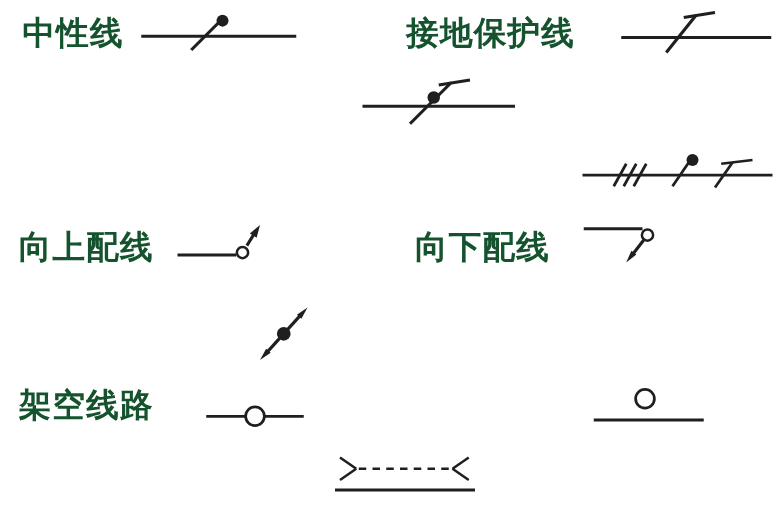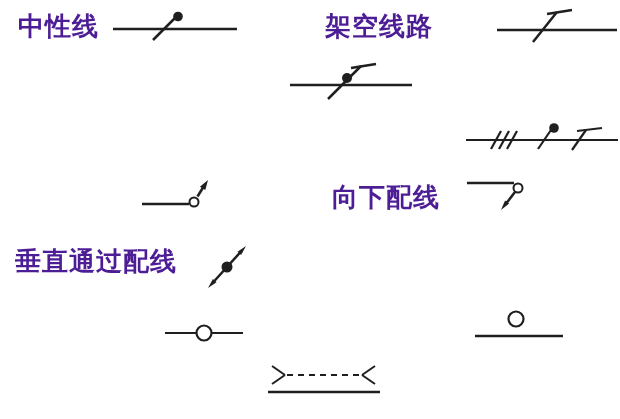--- a/index.html
+++ b/index.html
@@ -1,19 +1,19 @@
 <!DOCTYPE html>
 <html><head>
 <meta charset="utf-8">
 <style>
   html,body{margin:0;padding:0;background:#e8e8e8;}
   .canvas{
     position:relative;width:620px;height:419px;background:#ffffff;
     font-family:"Liberation Sans","DejaVu Sans",sans-serif;
-    color:#4c1d95;overflow:hidden;margin:0 auto;
+    color:#14532d;overflow:hidden;margin:0 auto;
   }
   .lbl{
     position:absolute;font-size:26px;font-weight:bold;line-height:1;
     letter-spacing:1px;white-space:nowrap;
   }
   .sym{position:absolute;}
   .sym svg{display:block;overflow:visible;}
   .stroke{stroke:#1f1f1f;fill:none;}
   .fill{fill:#1f1f1f;stroke:none;}
   .open{fill:#ffffff;stroke:#1f1f1f;}
@@ -25,21 +25,21 @@
 
   <div class="lbl" style="left:18px;top:13px">中性线</div>
   <div class="sym" style="left:113px;top:10px">
     <svg width="124" height="36" viewBox="0 0 124 36">
       <line class="stroke" stroke-width="2.5" x1="0" y1="19" x2="124" y2="19"></line>
       <line class="stroke" stroke-width="2.5" x1="40" y1="30" x2="62" y2="8"></line>
       <circle class="fill" cx="65" cy="6.5" r="4.8"></circle>
     </svg>
   </div>
 
-  <div class="lbl" style="left:325px;top:13px">架空线路</div>
+  <div class="lbl" style="left:325px;top:13px">接地保护线</div>
   <div class="sym" style="left:497px;top:6px">
     <svg width="120" height="40" viewBox="0 0 120 40">
       <line class="stroke" stroke-width="2.5" x1="0" y1="24" x2="120" y2="24"></line>
       <line class="stroke" stroke-width="2.5" x1="36" y1="36" x2="60" y2="6"></line>
       <line class="stroke" stroke-width="2.5" x1="50" y1="8" x2="75" y2="4"></line>
     </svg>
   </div>
 
   <div class="sym" style="left:290px;top:62px">
     <svg width="122" height="42" viewBox="0 0 122 42">
@@ -58,49 +58,50 @@
         <line class="stroke" stroke-width="2.2" x1="33" y1="29" x2="43" y2="11"></line>
         <line class="stroke" stroke-width="2.2" x1="41" y1="29" x2="51" y2="11"></line>
       </g>
       <line class="stroke" stroke-width="2.2" x1="72" y1="29" x2="85" y2="10"></line>
       <circle class="fill" cx="88" cy="8" r="4.8"></circle>
       <line class="stroke" stroke-width="2.2" x1="106" y1="30" x2="120" y2="10"></line>
       <line class="stroke" stroke-width="2.2" x1="111" y1="11" x2="136" y2="8"></line>
     </svg>
   </div>
 
+  <div class="lbl" style="left:15px;top:184px">向上配线</div>
   <div class="sym" style="left:142px;top:178px">
     <svg width="72" height="30" viewBox="0 0 72 30">
       <line class="stroke" stroke-width="2.5" x1="0" y1="26" x2="47" y2="26"></line>
       <circle class="open" stroke-width="2" cx="52" cy="24" r="4.5"></circle>
       <line class="stroke" stroke-width="2.5" x1="55.5" y1="18.5" x2="62" y2="8"></line>
       <polygon class="fill" points="66,2 63.3,12.1 57.9,8.7"></polygon>
     </svg>
   </div>
 
   <div class="lbl" style="left:332px;top:184px">向下配线</div>
   <div class="sym" style="left:465px;top:179px">
     <svg width="62" height="36" viewBox="0 0 62 36">
       <line class="stroke" stroke-width="2.5" x1="2" y1="4" x2="49" y2="4"></line>
       <circle class="open" stroke-width="2" cx="53" cy="9" r="4.5"></circle>
       <line class="stroke" stroke-width="2.5" x1="50" y1="13" x2="40" y2="26"></line>
       <polygon class="fill" points="36,31 44.1,24.6 40.1,21.6"></polygon>
     </svg>
   </div>
 
-  <div class="lbl" style="left:15px;top:248px">垂直通过配线</div>
   <div class="sym" style="left:198px;top:240px">
     <svg width="58" height="54" viewBox="0 0 58 54">
       <line class="stroke" stroke-width="2.5" x1="15" y1="42.5" x2="43" y2="11.5"></line>
       <circle class="fill" cx="29" cy="27" r="5.5"></circle>
       <polygon class="fill" points="48,6 43.1,15 39.5,11.8"></polygon>
       <polygon class="fill" points="10,48 18.5,42.2 14.9,39"></polygon>
     </svg>
   </div>
 
+  <div class="lbl" style="left:15px;top:311px">架空线路</div>
   <div class="sym" style="left:165px;top:322px">
     <svg width="78" height="22" viewBox="0 0 78 22">
       <line class="stroke" stroke-width="2.2" x1="0" y1="11" x2="78" y2="11"></line>
       <circle class="open" stroke-width="2.2" cx="39" cy="11" r="7.5"></circle>
     </svg>
   </div>
 
   <div class="sym" style="left:475px;top:310px">
     <svg width="90" height="30" viewBox="0 0 90 30">
       <circle class="open" stroke-width="2.2" cx="41" cy="9" r="7.5"></circle>

